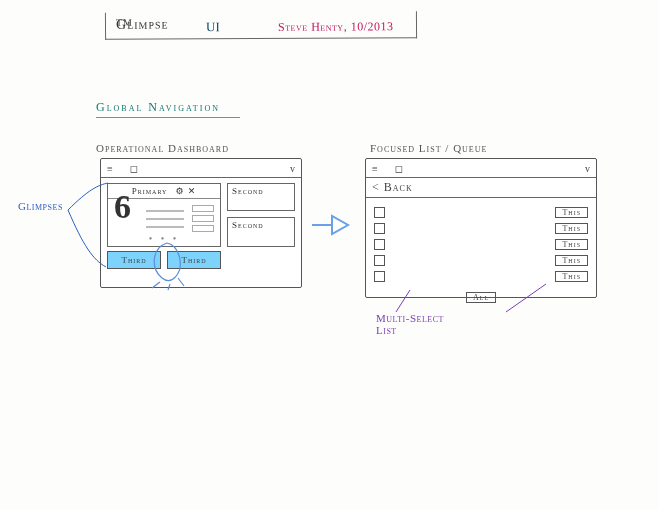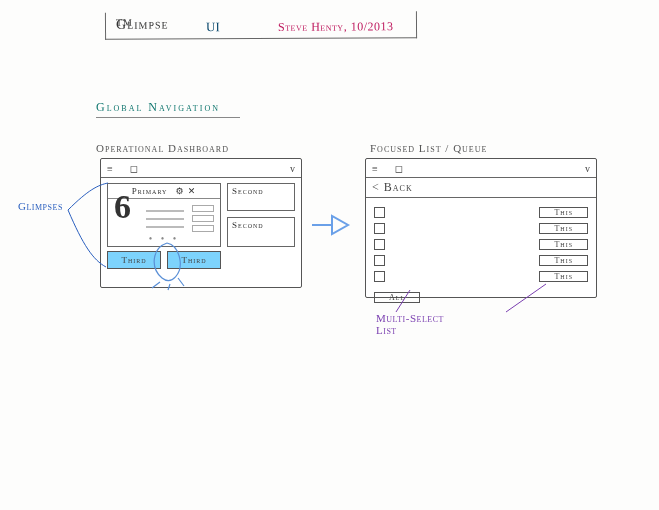--- a/index.html
+++ b/index.html
@@ -24,22 +24,22 @@
   .panel-label{font-size:9px;letter-spacing:1px;color:#333;padding:2px 4px;font-variant:small-caps}
   .big6{font-size:34px;font-weight:bold;color:#333;position:absolute;top:4px;left:6px}
   .lines span{display:block;width:38px;height:2px;background:#bbb;margin:6px 0}
   .bars span{display:block;width:20px;height:5px;border:1px solid #aaa;margin:3px 0}
   .dots{position:absolute;bottom:2px;left:50%;transform:translateX(-50%);font-size:10px;letter-spacing:3px;color:#888}
   .third{position:absolute;border:1px solid #555;background:#7dd3fc;font-size:9px;letter-spacing:1px;display:flex;align-items:center;justify-content:center;font-variant:small-caps}
   .back-row{padding:2px 6px;border-bottom:1px solid #666;font-size:12px;letter-spacing:1px;font-variant:small-caps}
   .list{padding:6px 8px}
   .row{display:flex;align-items:center;justify-content:space-between;height:16px}
   .cb{width:9px;height:9px;border:1px solid #555}
-  .btn{border:1px solid #555;font-size:8px;padding:0 14px;letter-spacing:1px;font-variant:small-caps}
-  .all-row{display:flex;justify-content:flex-start;padding:2px 8px}
+  .btn{border:1px solid #555;font-size:8px;padding:0 6px;letter-spacing:1px;font-variant:small-caps}
+  .all-row{display:flex;justify-content:center;padding:2px 8px}
   svg.conn{position:absolute;overflow:visible;pointer-events:none}
 </style>
 </head>
 <body>
 <div class="page">
 
 <div class="title-box">
   <span class="t1"><span>Glimpse</span><sup>TM</sup></span>
   <span class="t2">UI</span>
   <span class="t3">Steve Henty, 10/2013</span>

